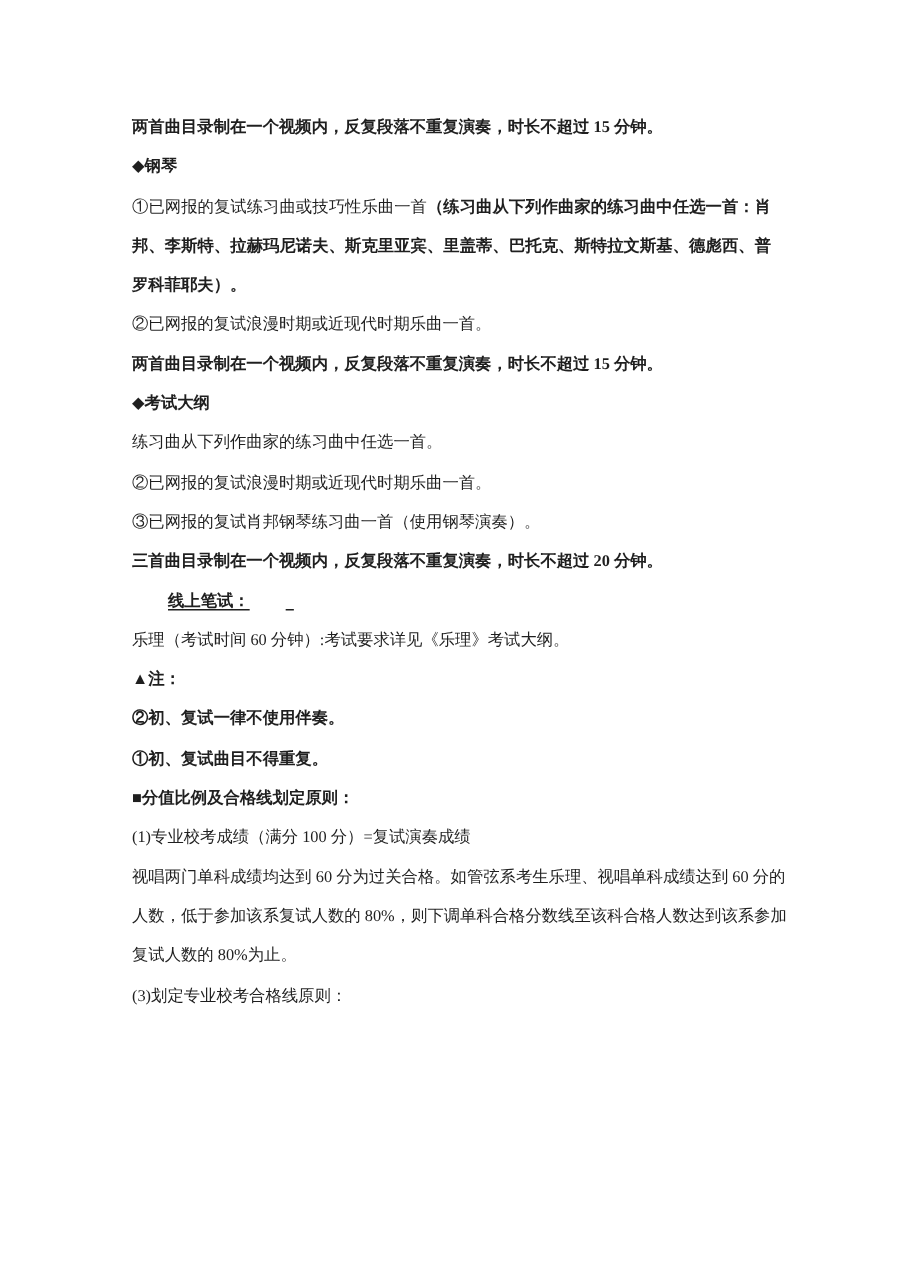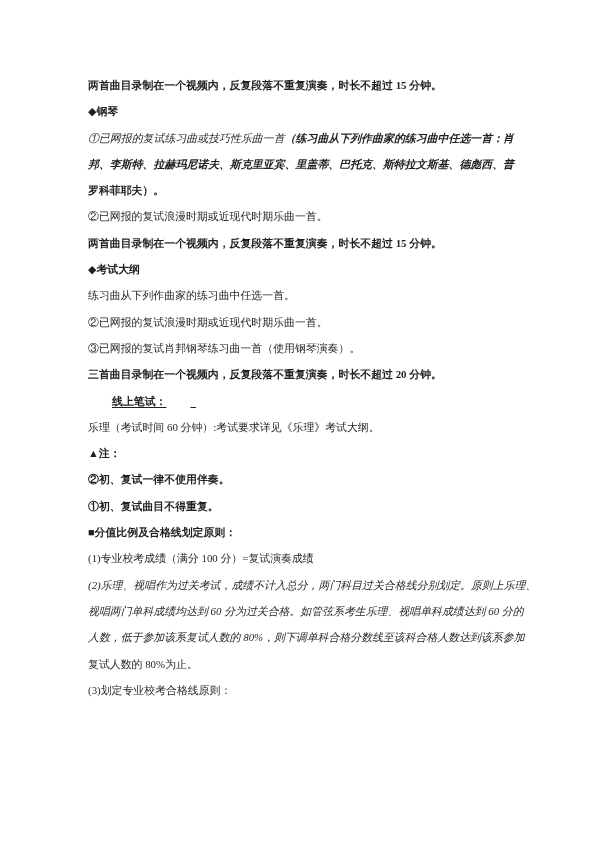--- a/index.html
+++ b/index.html
@@ -23,21 +23,20 @@
     line-height: 26.3px;
   }
   .line {
     white-space: nowrap;
     height: 26.3px;
   }
   
   .line.just {
     text-align: justify;
     text-align-last: justify;
-    font-style: italic;
   }
   .b { font-weight: bold; }
   .u { text-decoration: underline; text-underline-offset: 2px; margin-left: 24px; }
 </style>
 </head>
 <body>
 
 <div class="page">
   <div class="doc">
       <div class="line"><span class="b">两首曲目录制在一个视频内，反复段落不重复演奏，时长不超过 15 分钟。</span></div>
@@ -52,19 +51,18 @@
       <div class="line"><span>②已网报的复试浪漫时期或近现代时期乐曲一首。</span></div>
       <div class="line"><span>③已网报的复试肖邦钢琴练习曲一首（使用钢琴演奏）。</span></div>
       <div class="line"><span class="b">三首曲目录制在一个视频内，反复段落不重复演奏，时长不超过 20 分钟。</span></div>
       <div class="line"><span class="b u">线上笔试：</span><span class="b u">&nbsp;&nbsp;</span></div>
       <div class="line"><span>乐理（考试时间 60 分钟）:考试要求详见《乐理》考试大纲。</span></div>
       <div class="line"><span class="b">▲注：</span></div>
       <div class="line"><span class="b">②初、复试一律不使用伴奏。</span></div>
       <div class="line"><span class="b">①初、复试曲目不得重复。</span></div>
       <div class="line"><span class="b">■分值比例及合格线划定原则：</span></div>
       <div class="line"><span>(1)专业校考成绩（满分 100 分）=复试演奏成绩</span></div>
-      <div class="line just"><span>(2)乐理、视唱作为过关考试，成绩不计入总分，两门科目过关合格线分别划定。原则上乐理、</span></div>
       <div class="line just"><span>视唱两门单科成绩均达到 60 分为过关合格。如管弦系考生乐理、视唱单科成绩达到 60 分的</span></div>
       <div class="line just"><span>人数，低于参加该系复试人数的 80%，则下调单科合格分数线至该科合格人数达到该系参加</span></div>
       <div class="line"><span>复试人数的 80%为止。</span></div>
       <div class="line"><span>(3)划定专业校考合格线原则：</span></div>
     </div>
 </div>
 
 </body></html>

